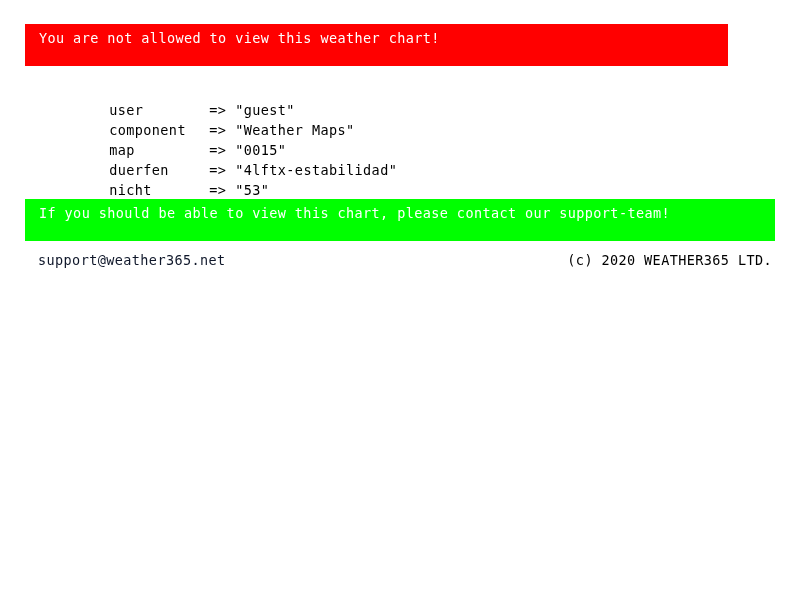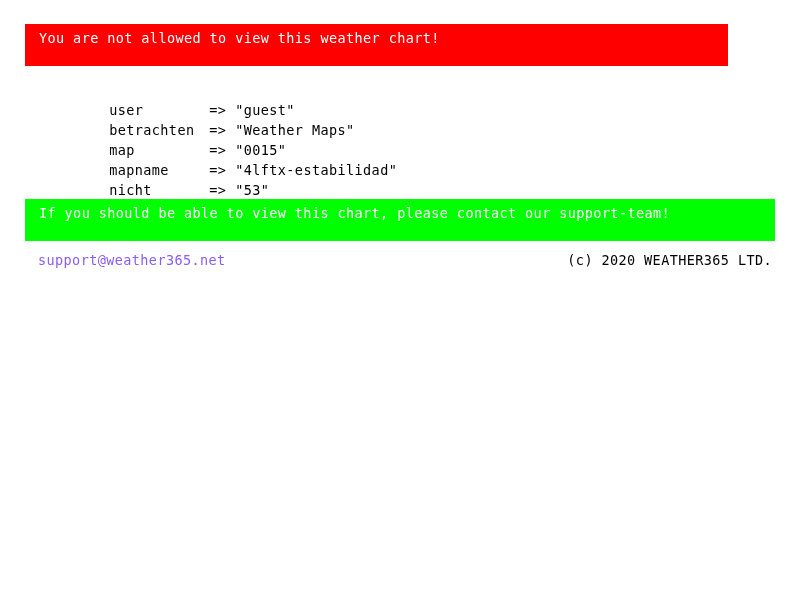--- a/index.html
+++ b/index.html
@@ -97,45 +97,45 @@
     width: 734px;
     height: 20px;
     line-height: 20px;
     font-size: 13.5px;
     letter-spacing: 0.4px;
     display: flex;
     justify-content: space-between;
     white-space: pre;
   }
   .footer a {
-    color: #8b5cf6;
+    color: #0f172a;
     text-decoration: none;
   }
 </style>
 </head>
 <body>
 
 <div class="page">
 
   <div class="banner-error">
     <div class="line">You are not allowed to view this weather chart!</div>
   </div>
 
   <div class="kv-block">
     <div class="kv-row">
       <span class="kv-key">user</span><span class="kv-arrow">=&gt;</span><span class="kv-val">"guest"</span>
     </div>
     <div class="kv-row">
-      <span class="kv-key">betrachten</span><span class="kv-arrow">=&gt;</span><span class="kv-val">"Weather Maps"</span>
+      <span class="kv-key">component</span><span class="kv-arrow">=&gt;</span><span class="kv-val">"Weather Maps"</span>
     </div>
     <div class="kv-row">
       <span class="kv-key">map</span><span class="kv-arrow">=&gt;</span><span class="kv-val">"0015"</span>
     </div>
     <div class="kv-row">
-      <span class="kv-key">mapname</span><span class="kv-arrow">=&gt;</span><span class="kv-val">"4lftx-estabilidad"</span>
+      <span class="kv-key">duerfen</span><span class="kv-arrow">=&gt;</span><span class="kv-val">"4lftx-estabilidad"</span>
     </div>
     <div class="kv-row">
       <span class="kv-key">nicht</span><span class="kv-arrow">=&gt;</span><span class="kv-val">"53"</span>
     </div>
   </div>
 
   <div class="banner-info">
     <div class="line">If you should be able to view this chart, please contact our support-team!</div>
   </div>
 

